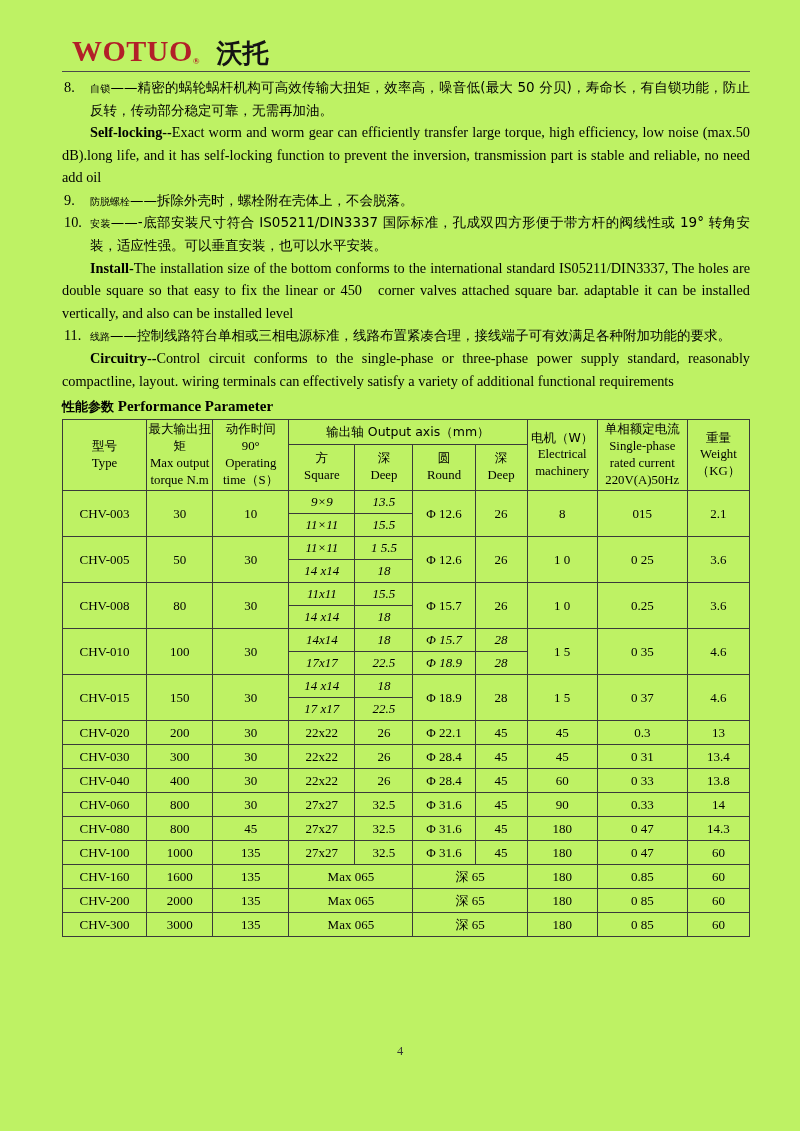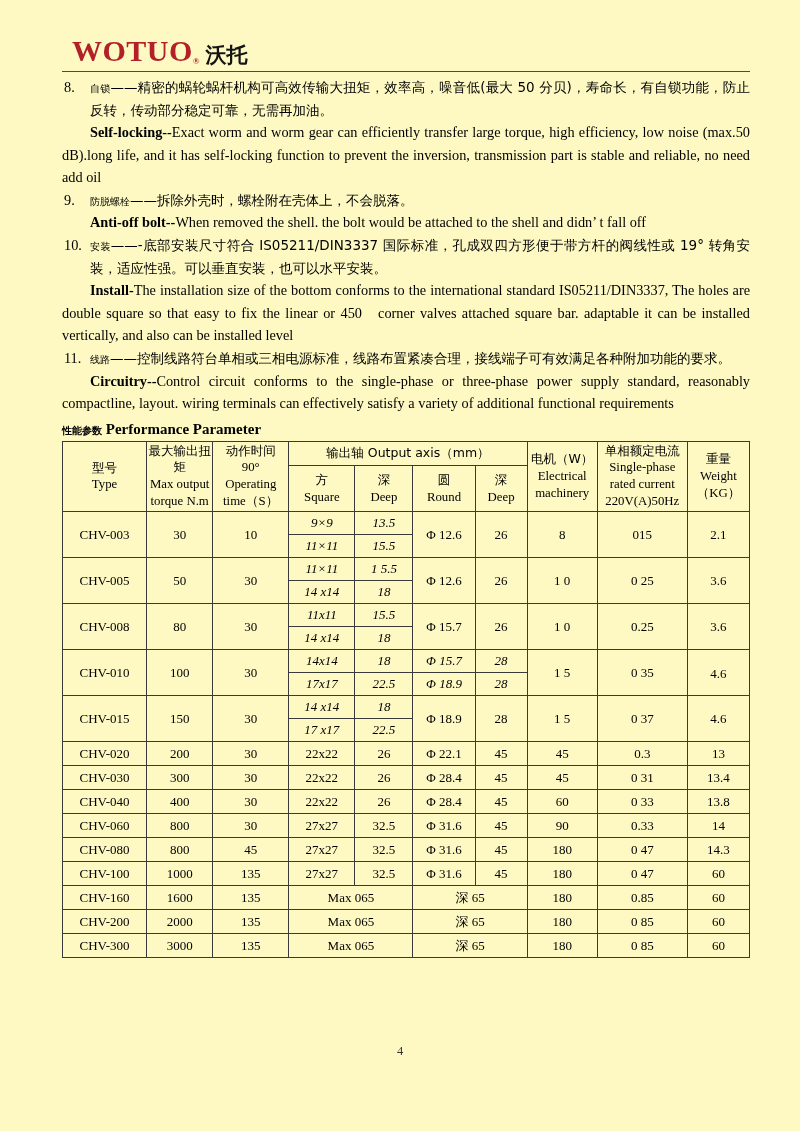--- a/index.html
+++ b/index.html
@@ -4,21 +4,21 @@
 <style>
   html, body {
     margin: 0;
     padding: 0;
     background: #ffffff;
   }
   .page {
     position: relative;
     width: 800px;
     height: 1131px;
-    background: #fef9c3;
+    background: #bef264;
     font-family: "Liberation Serif", "DejaVu Serif", serif;
     color: #000000;
     box-sizing: border-box;
     overflow: hidden;
   }
   .content {
     position: absolute;
     left: 62px;
     top: 30px;
     width: 688px;
@@ -41,24 +41,24 @@
   }
   .logo-reg {
     font-size: 9px;
     vertical-align: super;
     color: #b22028;
     font-weight: bold;
   }
   .logo-cn {
     font-family: "DejaVu Sans", sans-serif;
     font-weight: bold;
-    font-size: 21px;
+    font-size: 26px;
     color: #141414;
     line-height: 1;
-    margin-left: 6px;
+    margin-left: 17px;
   }
   .logo-rule {
     height: 0;
     border-top: 1.6px solid #4a4a4a;
     margin-top: 5px;
     margin-bottom: 4px;
   }
   .list-item {
     display: flex;
     align-items: flex-start;
@@ -93,21 +93,21 @@
 
   
   .sec-title {
     margin-top: 6px;
     margin-bottom: 3px;
     font-size: 15px;
     font-weight: bold;
   }
   .sec-title .cnh {
     font-family: "DejaVu Sans", sans-serif;
-    font-size: 10px;
+    font-size: 13px;
     font-weight: bold;
   }
 
   
   table.perf {
     border-collapse: collapse;
     width: 688px;
     table-layout: fixed;
     font-size: 13px;
   }
@@ -174,23 +174,20 @@
     </div>
     <div class="indent-para">
       <b class="en">Self-locking--</b><span>Exact worm and worm gear can efficiently transfer large torque, high efficiency, low noise (max.50 dB).long life, and it has self-locking function to prevent the inversion, transmission part is stable and reliable, no need add oil</span>
     </div>
 
     <div class="list-item">
       <span class="list-num">9.</span>
       <span class="list-body">
         <span class="cn-b">防脱螺栓</span><span class="cn">——拆除外壳时，螺栓附在壳体上，不会脱落。</span>
       </span>
-    </div>
-    <div class="indent-para">
-      <b class="en">Anti-off bolt--</b><span>When removed the shell. the bolt would be attached to the shell and didn’ t fall off</span>
     </div>
 
     <div class="list-item">
       <span class="list-num">10.</span>
       <span class="list-body">
         <span class="cn-b">安装</span><span class="cn">——-底部安装尺寸符合 IS05211/DIN3337 国际标准，孔成双四方形便于带方杆的阀线性或 19° 转角安装，适应性强。可以垂直安装，也可以水平安装。</span>
       </span>
     </div>
     <div class="indent-para">
       <b class="en">Install-</b><span>The installation size of the bottom conforms to the international standard IS05211/DIN3337, The holes are double square so that easy to fix the linear or 450 &nbsp; corner valves attached square bar. adaptable it can be installed vertically, and also can be installed level</span>

